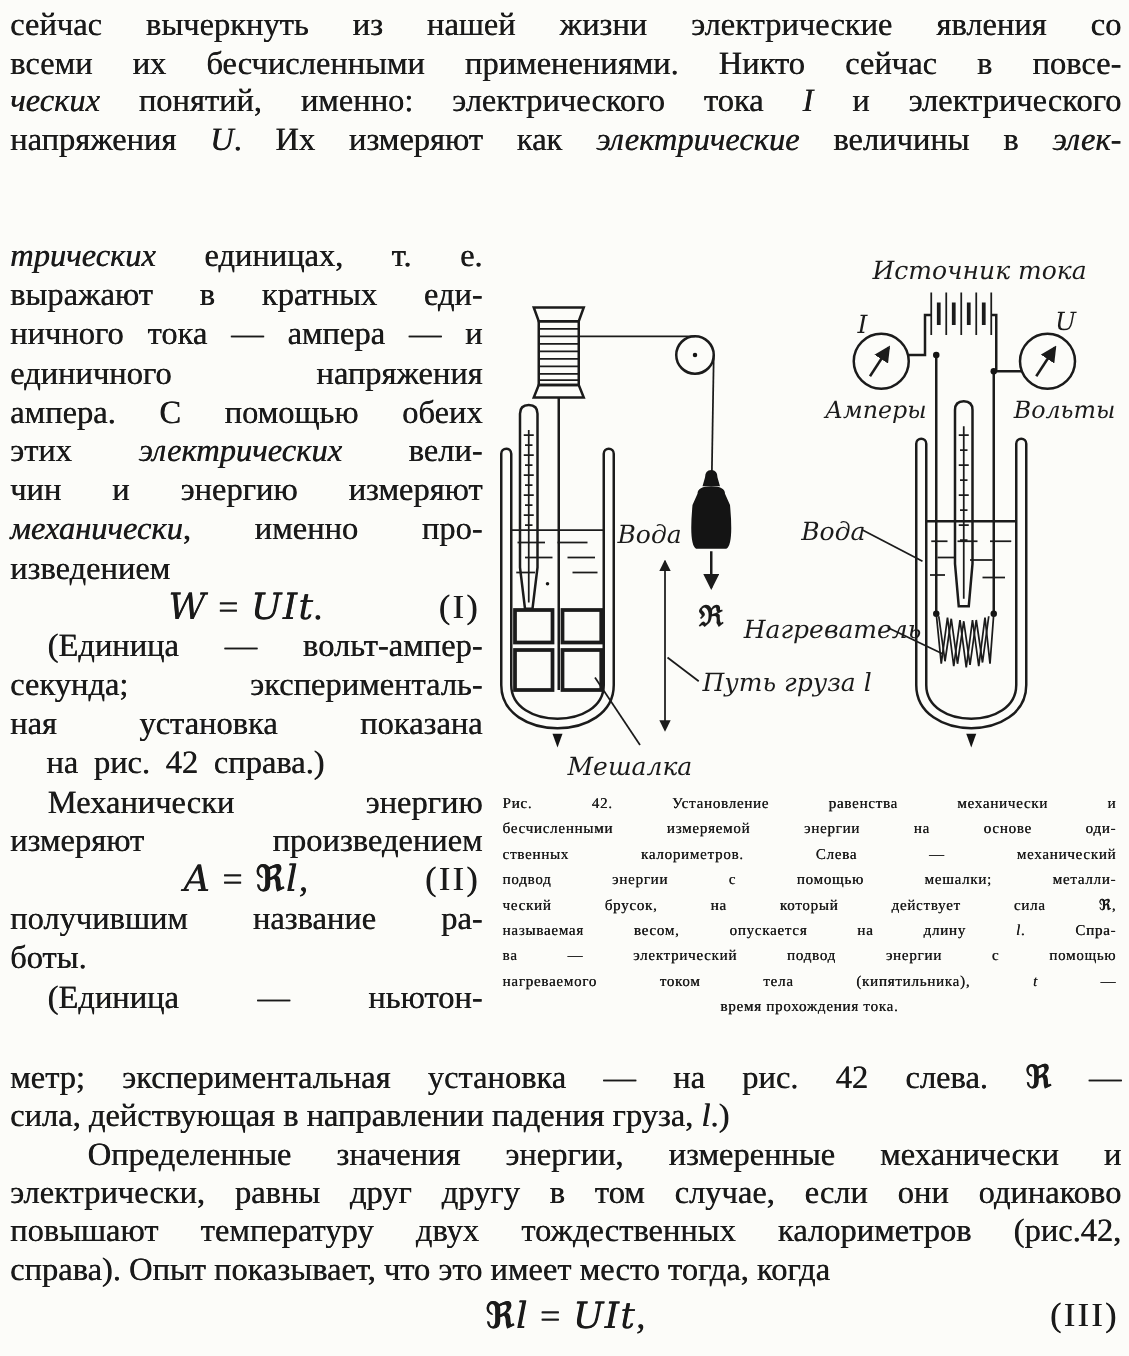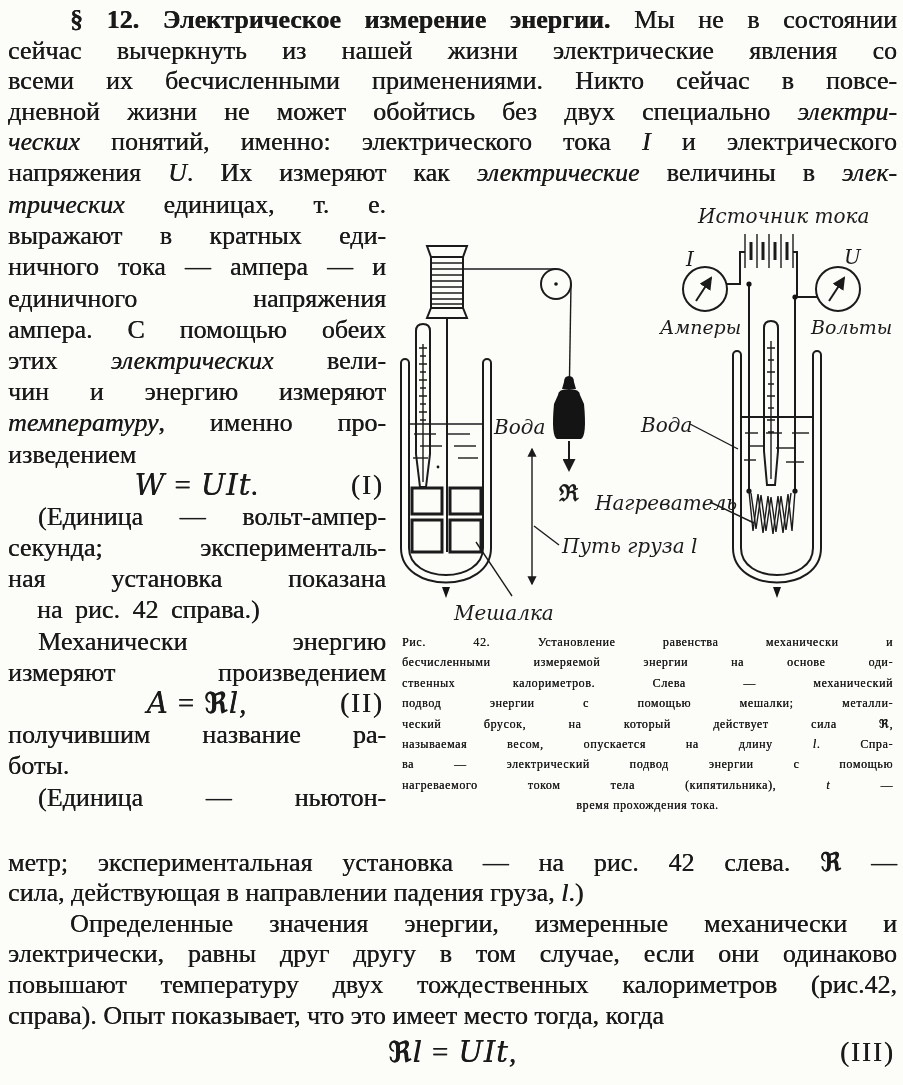--- a/index.html
+++ b/index.html
@@ -42,37 +42,35 @@
   .stk { stroke:#1b1b1b; fill:none; stroke-width:3; }
   .fil { fill:#141414; stroke:none; }
   .lbl { font-family:"DejaVu Serif",serif; font-style:italic; font-size:20px;
          fill:#1b1b1b; stroke:none; }
   .lbs { font-family:"DejaVu Serif",serif; font-style:italic; font-size:19px; fill:#1b1b1b; }
 </style>
 </head>
 <body>
 
 <div id="top" class="block">
-    <div class="line j ind"><b>§ 12. Электрическое измерение энергии.</b> Мы не в состоянии</div>
     <div class="line j">сейчас вычеркнуть из нашей жизни электрические явления со</div>
     <div class="line j">всеми их бесчисленными применениями. Никто сейчас в повсе-</div>
-    <div class="line j">дневной жизни не может обойтись без двух специально <i>электри-</i></div>
     <div class="line j"><i>ческих</i> понятий, именно: электрического тока <i>I</i> и электрического</div>
     <div class="line j">напряжения <i>U</i>. Их измеряют как <i>электрические</i> величины в <i>элек-</i></div>
   </div>
 
 <div id="leftcol" class="block">
     <div class="line j"><i>трических</i> единицах, т. е.</div>
     <div class="line j">выражают в кратных еди-</div>
     <div class="line j">ничного тока — ампера — и</div>
     <div class="line j">единичного напряжения</div>
     <div class="line j">ампера. С помощью обеих</div>
     <div class="line j">этих <i>электрических</i> вели-</div>
     <div class="line j">чин и энергию измеряют</div>
-    <div class="line j"><i>температуру</i>, именно про-</div>
+    <div class="line j"><i>механически</i>, именно про-</div>
     <div class="line">изведением</div>
     <div class="line frow"><span class="fb"><i>W</i><span class="eq">=</span><i>UIt</i>.</span><span class="fn">(I)</span></div>
     <div class="line j inds">(Единица — вольт-ампер-</div>
     <div class="line j">секунда; эксперименталь-</div>
     <div class="line j">ная установка показана</div>
     <div class="line sp">на рис. 42 справа.)</div>
     <div class="line j inds">Механически энергию</div>
     <div class="line j">измеряют произведением</div>
     <div class="line frow"><span class="fb"><i>A</i><span class="eq">=</span><span class="frak">ℜ</span><i>l</i>,</span><span class="fn">(II)</span></div>
     <div class="line j">получившим название ра-</div>

